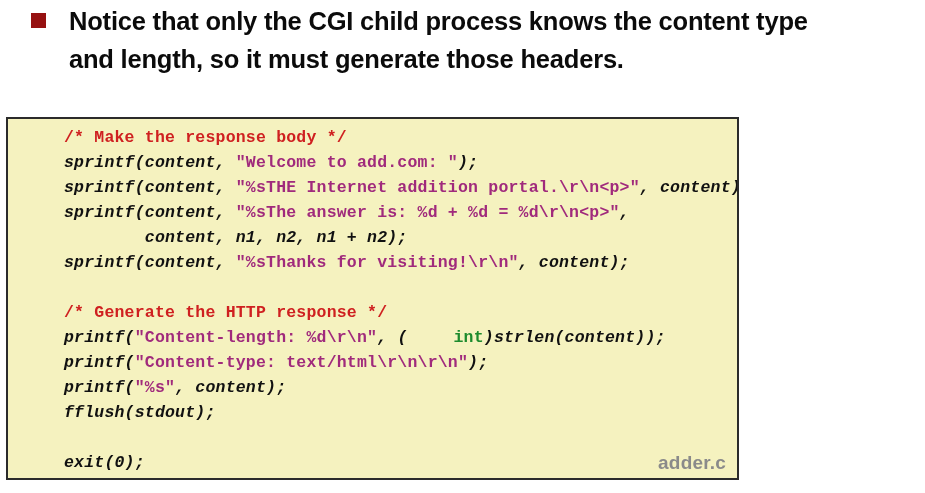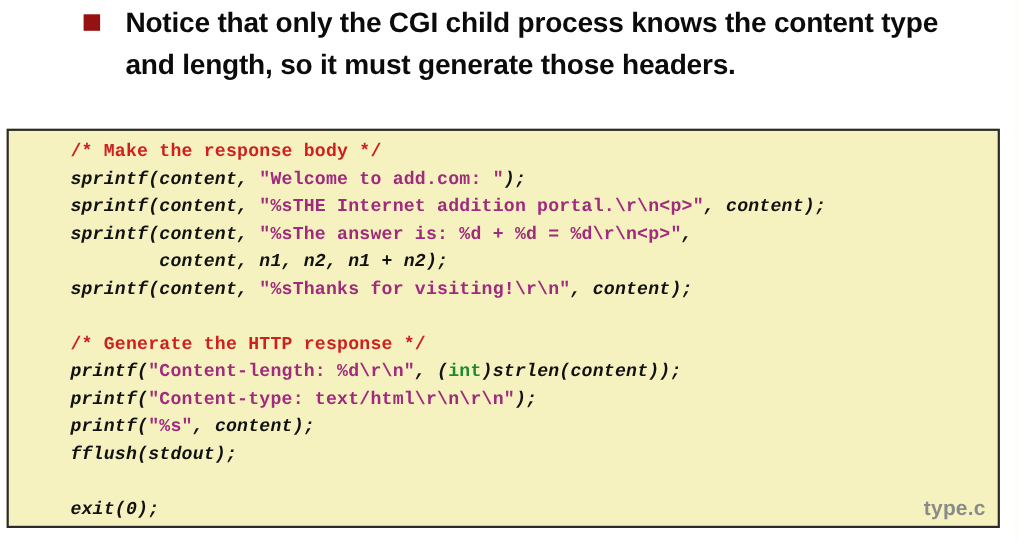--- a/index.html
+++ b/index.html
@@ -22,21 +22,21 @@
     left: 0;
     top: 0;
     width: 925px;
     height: 108px;
     box-sizing: border-box;
     padding: 2px 0 0 0;
   }
   .bullet-row {
     display: flex;
     align-items: flex-start;
-    padding-left: 76px;
+    padding-left: 31px;
   }
   .bullet-square {
     width: 15px;
     height: 15px;
     background: #961111;
     margin-top: 11px;
     flex: 0 0 auto;
   }
   .bullet-text {
     margin-left: 23px;
@@ -47,21 +47,21 @@
     color: #0b0b0b;
     letter-spacing: -0.2px;
     max-width: 760px;
   }
 
   
   .code-panel {
     position: absolute;
     left: 6px;
     top: 117px;
-    width: 903px;
+    width: 733px;
     height: 363px;
     box-sizing: border-box;
     background: #f5f2bf;
     border: 2px solid #2b2b2b;
     overflow: hidden;
   }
   .code-body {
     position: absolute;
     left: 56px;
     top: 6px;
@@ -72,21 +72,21 @@
     color: #111111;
     white-space: pre;
     letter-spacing: 0.2px;
   }
   .code-line {
     height: 25px;
     white-space: pre;
   }
   .tok-comment { color: #cf2020; }
   .tok-string  { color: #a02a7c; }
-  .tok-keyword { color: #1d8b2d; }
+  .tok-keyword { color: #1d8b2d; margin-left: 46px; }
   .tok-plain   { color: #111111; font-style: italic; }
 
   .file-label {
     position: absolute;
     right: 11px;
     bottom: 4px;
     font-family: "Liberation Sans", sans-serif;
     font-size: 19px;
     font-weight: bold;
     color: #8a8a8a;
@@ -98,14 +98,14 @@
 
 <div class="slide-heading">
   <div class="bullet-row">
     <span class="bullet-square"></span>
     <span class="bullet-text">Notice that only the CGI child process knows the content type and length, so it must generate those headers.</span>
   </div>
 </div>
 
 <div class="code-panel">
   <div class="code-body"><div class="code-line"><span class="tok-comment">/* Make the response body */</span></div><div class="code-line"><span class="tok-plain">sprintf(content, </span><span class="tok-string">"Welcome to add.com: "</span><span class="tok-plain">);</span></div><div class="code-line"><span class="tok-plain">sprintf(content, </span><span class="tok-string">"%sTHE Internet addition portal.\r\n&lt;p&gt;"</span><span class="tok-plain">, content);</span></div><div class="code-line"><span class="tok-plain">sprintf(content, </span><span class="tok-string">"%sThe answer is: %d + %d = %d\r\n&lt;p&gt;"</span><span class="tok-plain">,</span></div><div class="code-line"><span class="tok-plain">        content, n1, n2, n1 + n2);</span></div><div class="code-line"><span class="tok-plain">sprintf(content, </span><span class="tok-string">"%sThanks for visiting!\r\n"</span><span class="tok-plain">, content);</span></div><div class="code-line"><span class="tok-plain"></span></div><div class="code-line"><span class="tok-comment">/* Generate the HTTP response */</span></div><div class="code-line"><span class="tok-plain">printf(</span><span class="tok-string">"Content-length: %d\r\n"</span><span class="tok-plain">, (</span><span class="tok-keyword">int</span><span class="tok-plain">)strlen(content));</span></div><div class="code-line"><span class="tok-plain">printf(</span><span class="tok-string">"Content-type: text/html\r\n\r\n"</span><span class="tok-plain">);</span></div><div class="code-line"><span class="tok-plain">printf(</span><span class="tok-string">"%s"</span><span class="tok-plain">, content);</span></div><div class="code-line"><span class="tok-plain">fflush(stdout);</span></div><div class="code-line"><span class="tok-plain"></span></div><div class="code-line"><span class="tok-plain">exit(0);</span></div></div>
-  <div class="file-label">type.c</div>
+  <div class="file-label">adder.c</div>
 </div>
 
 </body></html>

